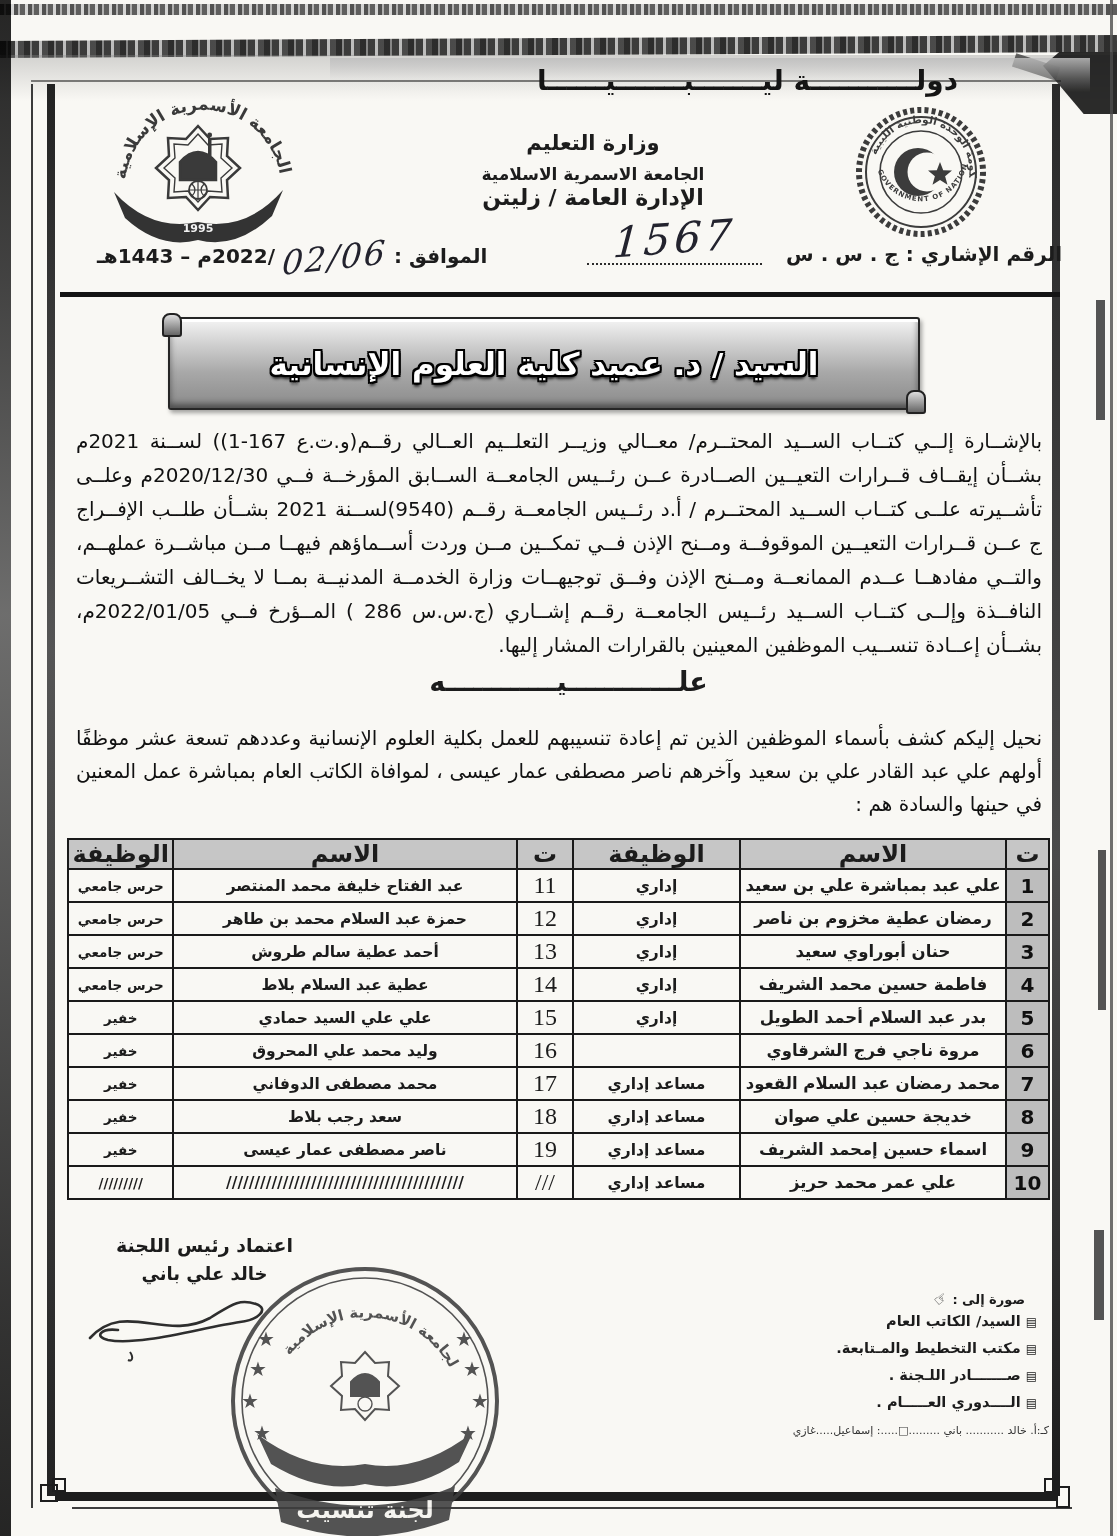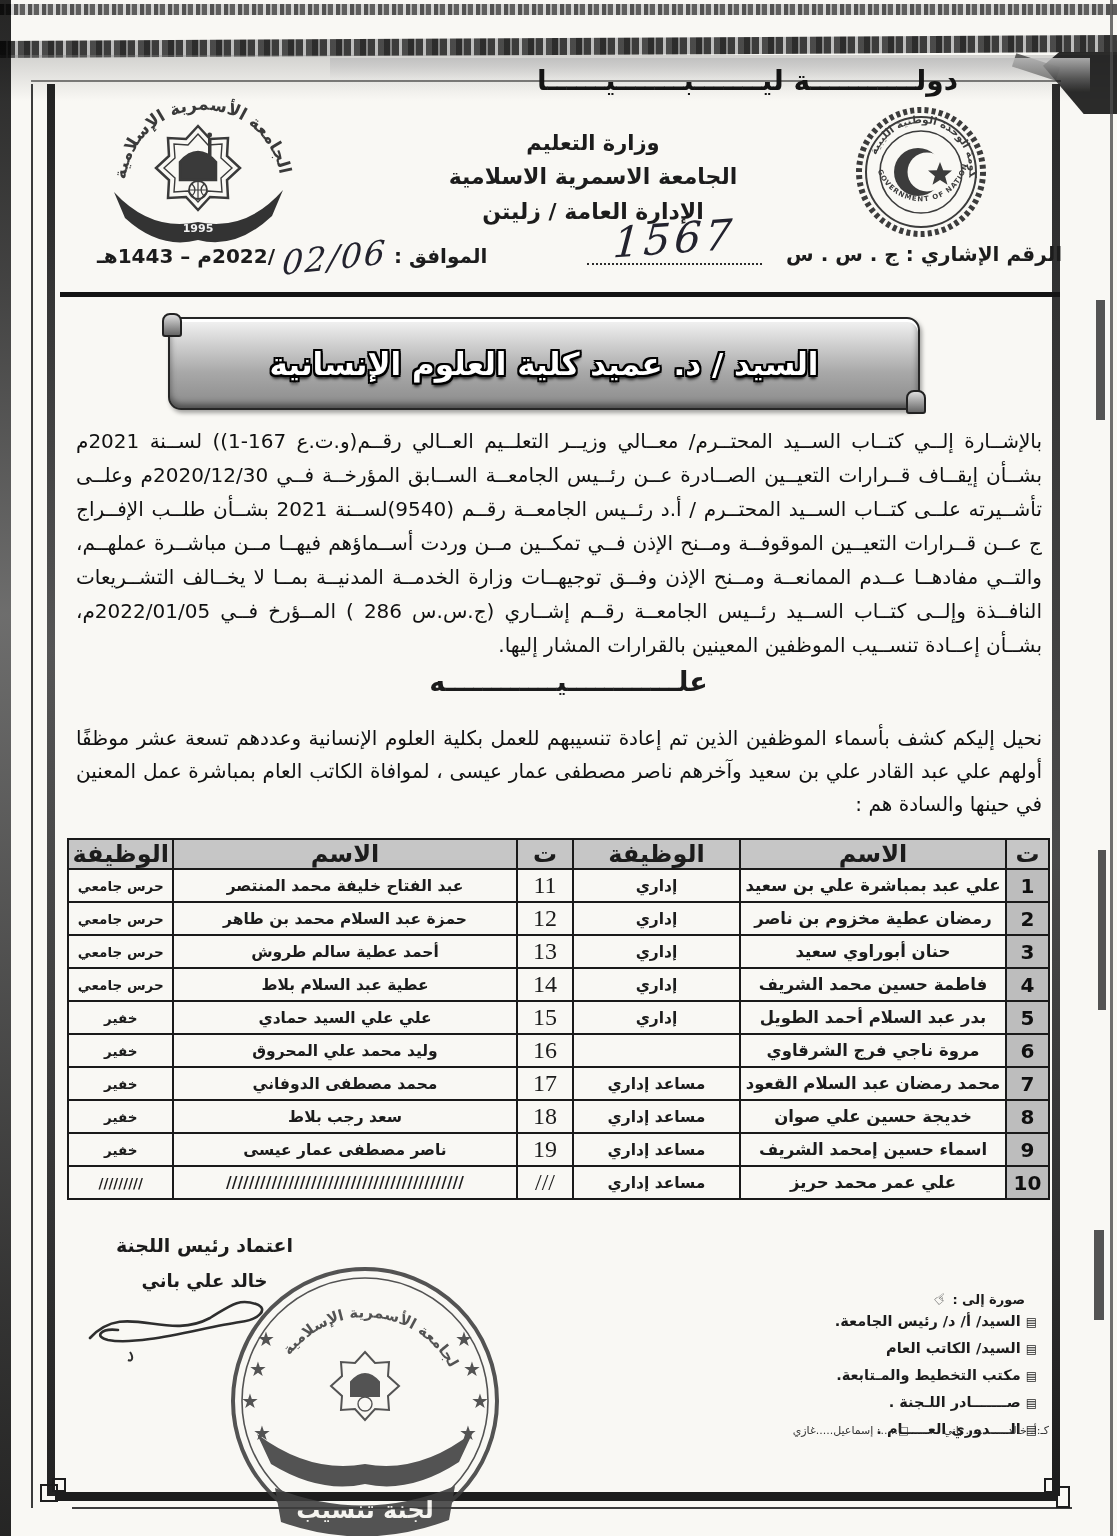--- a/index.html
+++ b/index.html
@@ -33,37 +33,37 @@
   .frame-right-thin { left: 1110px;top: 0;    width: 3px; height: 1536px; background:#4c4c4c; opacity:.8; }
   .frame-top-thin   { left: 31px;  top: 80px; width: 1030px; height: 2px; opacity: .55; }
   .frame-bottom-thick{ left: 55px; top: 1492px; width: 1003px; height: 9px; }
   .frame-bottom-thin { left: 72px; top: 1507px; width: 1000px; height: 2px; background:#3d3d3d; }
   .corner-sq { position: absolute; border: 2px solid #1d1d1d; background: transparent; }
   
   .state-line { position: absolute; right: 42px; top: 64px; width: 655px; direction: rtl;
     font-size: 28px; font-weight: bold; text-align: center; white-space: nowrap; color:#141414; }
   .hdr-center { position: absolute; left: 388px; top: 131px; width: 410px; text-align: center; direction: rtl; }
   .hdr-center .l1 { font-size: 21px; font-weight: bold; margin-bottom: 9px; }
-  .hdr-center .l2 { font-size: 22px; font-weight: bold; margin-bottom: 10px; }
+  .hdr-center .l2 { font-size: 17px; font-weight: bold; margin-bottom: 1px; }
   .hdr-center .l3 { font-size: 22px; font-weight: bold; }
   .logo-uni { position: absolute; left: 96px; top: 80px; }
   .seal-gnu { position: absolute; left: 848px; top: 102px; }
   .ref-row { position: absolute; right: 55px; top: 238px; width: 1000px; direction: rtl; font-weight: bold; font-size: 20px; }
   .ref-label { position: absolute; right: 0; top: 4px; }
   .ref-hw { position: absolute; right: 300px; top: -24px; width: 175px; text-align: center;
     border-bottom: 2px dotted #2c2c2c; }
   .hw { font-family: "DejaVu Serif", serif; font-style: italic; color: #23232e; }
   .ref-hw .hw { display:inline-block; font-size: 42px; font-weight: normal; transform: rotate(-4deg) skewX(-8deg); letter-spacing: 4px; }
   .date-part { position: absolute; left: 35px; top: 0; direction: rtl; }
   .date-part .hw { display:inline-block; font-size: 33px; font-weight: normal; transform: rotate(-6deg) skewX(-10deg); letter-spacing: 2px; vertical-align: -6px; }
   .divider { position: absolute; left: 60px; top: 292px; width: 1000px; height: 5px; background: #141414; }
   
   .banner { position: absolute; left: 168px; top: 317px; width: 752px; height: 93px;
     background: linear-gradient(180deg,#f4f4f4 0%,#d8d8d8 22%,#a8a8a8 60%,#8a8a8a 100%);
-    border: 2px solid #262626; border-radius: 13px;
+    border: 2px solid #262626; border-radius: 3px;
     box-shadow: inset 0 3px 0 #fff, inset 0 -4px 6px rgba(0,0,0,.45), 2px 3px 4px rgba(0,0,0,.35);
     display: flex; align-items: center; justify-content: center; direction: rtl; }
   .banner::before, .banner::after { content:""; position:absolute; top:-6px; width:16px; height:20px;
     background: linear-gradient(180deg,#ddd,#666); border:2px solid #222; border-radius:8px 8px 3px 3px; }
   .banner::before { left:-8px; } .banner::after { right:-8px; top:auto; bottom:-6px; }
   .banner-text { font-size: 31px; font-weight: bold; color: #fff;
     text-shadow: -2px 0 #000, 2px 0 #000, 0 -2px #000, 0 2px #000,
                  -2px -2px #000, 2px 2px #000, -2px 2px #000, 2px -2px #000, 0 4px 3px rgba(0,0,0,.8); }
   
   .para { position: absolute; right: 75px; width: 966px; direction: rtl;
@@ -82,21 +82,21 @@
   .col-n2 { width: 56px; } .col-nm2 { width: 344px; } .col-jb2 { width: 84px; }
   td.cell-n1 { background: #bdbdbd; font-size: 20px; color:#101010; }
   td.cell-nm1 { font-size: 16.5px; }
   td.cell-jb1 { font-size: 15.5px; }
   td.cell-n2 { font-family: "Liberation Serif", serif; font-weight: normal; font-size: 24px; }
   td.cell-nm2 { font-size: 15.5px; }
   td.cell-jb2 { font-size: 13.5px; }
   
   .approval { position: absolute; left: 97px; top: 1234px; width: 215px; text-align: center; direction: rtl; }
   .approval .t1 { font-size: 19px; font-weight: bold; }
-  .approval .t2 { font-size: 18px; font-weight: bold; margin-top: 14px; }
+  .approval .t2 { font-size: 18px; font-weight: bold; margin-top: 7px; }
   .sig-svg { position: absolute; left: 70px; top: 1280px; }
   .stamp-svg { position: absolute; left: 205px; top: 1256px; opacity: .88; z-index: 4; }
   
   .cc { position: absolute; right: 80px; top: 1290px; width: 275px; direction: rtl; }
   .cc-title { font-size: 13px; font-weight: bold; margin-right: 12px; }
   .cc-title .hand { display:inline-block; transform: rotate(-38deg); font-size: 15px; }
   .cc-item { font-size: 14.5px; font-weight: bold; line-height: 26px; white-space: nowrap; }
   .cc-item .doc { font-size: 12px; margin-left: 5px; color:#222; }
   .cc-footer { position: absolute; right: 68px; top: 1424px; width: 320px; direction: rtl;
     font-size: 11px; color: #333; white-space: nowrap; }
@@ -332,21 +332,20 @@
     <path d="M 52 178 Q 105 218 160 208 Q 215 218 268 176 L 254 206 Q 205 238 160 228 Q 115 238 66 208 Z" fill="#3d3d3d"></path>
     <path d="M 70 232 Q 160 268 250 230 L 244 264 Q 160 296 76 266 Z" fill="#3d3d3d"></path>
     <text x="160" y="262" text-anchor="middle" font-size="24" font-weight="bold" fill="#f5f4f0">لجنة تنسيب</text>
   </svg>
 
   <div class="cc">
     <div class="cc-title">
       <span>صورة إلى :</span>
       <span class="hand">☞</span>
     </div>
-    <div class="cc-item"><span class="doc">▤</span><span>السيد/ أ/ د/ رئيس الجامعة.</span></div>
     <div class="cc-item"><span class="doc">▤</span><span>السيد/ الكاتب العام</span></div>
     <div class="cc-item"><span class="doc">▤</span><span>مكتب التخطيط والمـتابعة.</span></div>
     <div class="cc-item"><span class="doc">▤</span><span>صـــــــادر اللـجنة .</span></div>
     <div class="cc-item"><span class="doc">▤</span><span>الــــدوري العـــــام .</span></div>
   </div>
   <div class="cc-footer">كـ:أ. خالد ........... باني .........□.....: إسماعيل.....غازي</div>
 
 </div>
 
 </body></html>

